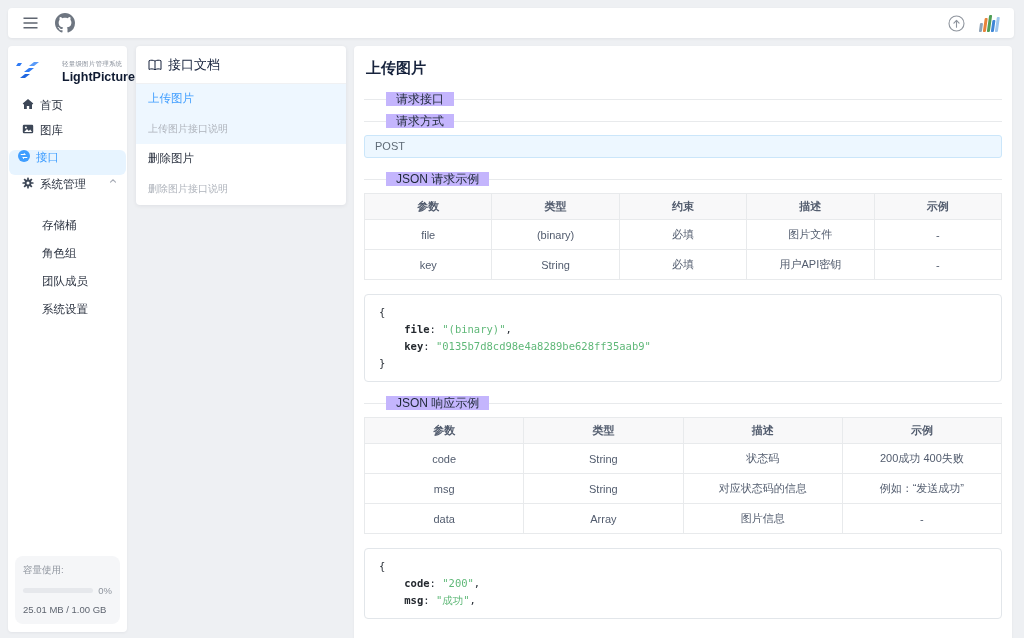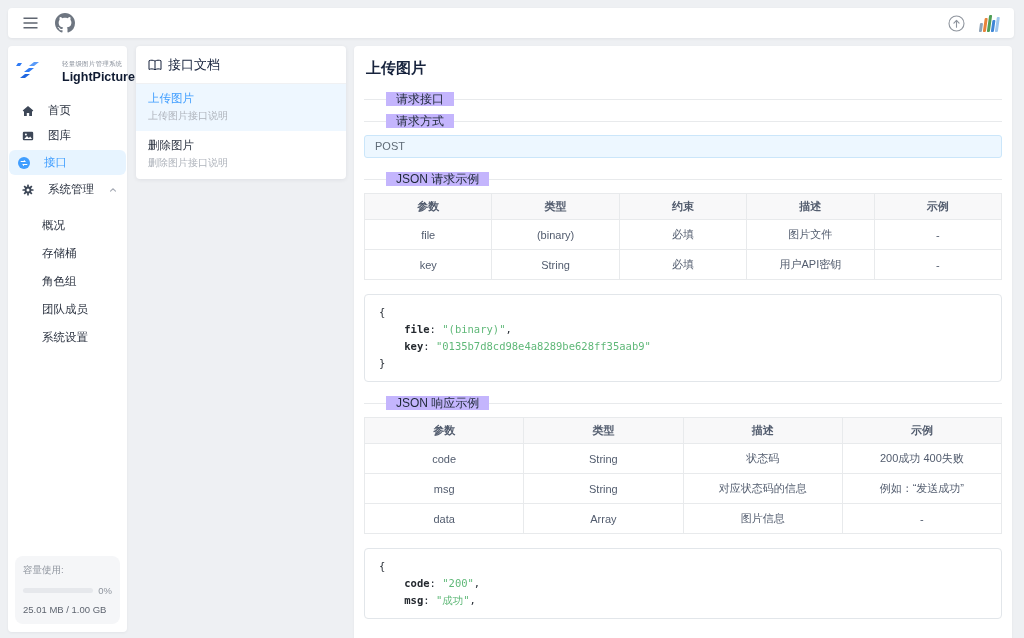--- a/index.html
+++ b/index.html
@@ -21,22 +21,22 @@
   .bars-icon { display:inline-flex; align-items:flex-end; gap:1px; transform:skewX(-8deg); height:17px; cursor:pointer; }
   .bars-icon i { display:block; width:3px; border-radius:1px; }
 
   
   .sidebar { position:absolute; left:8px; top:46px; width:119px; height:586px;
     background:#fff; border-radius:4px; box-shadow:0 1px 3px rgba(0,21,41,.05); }
   .logo { display:flex; align-items:center; padding:12px 4px 12px 7px;gap:20px; }
   .logo-txt { margin-left:1px; }
   .logo-sub { font-size:6.5px; color:#8a919c; white-space:nowrap; letter-spacing:.2px; }
   .logo-main { font-size:12.5px; font-weight:bold; color:#101b32; margin-top:1px; }
-  .nav-item { display:flex; align-items:center; height:25px; padding:0 10px 0 14px;
-    font-size:11.5px; color:#2d3442; cursor:pointer;gap:8px; }
+  .nav-item { display:flex; height:25px; padding:0 10px 0 14px;
+    font-size:11.5px; color:#2d3442; cursor:pointer; }
   .nav-item.active { background:#e7f4ff; border-radius:6px; margin:2px 1px; padding:0 6px 0 9px; color:#409eff; }
   .nav-ic { width:12px; height:12px; margin-right:6px; display:inline-flex; flex:none; }
   .chev { margin-left:auto; display:inline-flex; }
   .subnav { margin-top:9px; }
   .subnav-item { height:28px; display:flex; align-items:center; padding-left:34px;
     font-size:11.5px; color:#2d3442; cursor:pointer; }
   .storage { position:absolute; left:7px; right:7px; bottom:8px; background:#f5f6f8;
     border-radius:8px; padding:8px 8px 9px; }
   .st-label { font-size:9.5px; color:#8f959e; }
   .st-bar-row { display:flex; align-items:center; margin-top:8px; }
@@ -46,21 +46,21 @@
 
   
   .doclist { position:absolute; left:136px; top:46px; width:210px; background:#fff;
     border-radius:4px; box-shadow:0 1px 4px rgba(0,21,41,.07); overflow:hidden; padding-bottom:1px; }
   .dl-header { display:flex; align-items:center; gap:6px; padding:10px 12px 9px;
     font-size:13px; color:#17233d; border-bottom:1px solid #f0f1f3; }
   .doc-item { padding:7px 12px 8px; cursor:pointer; }
   .doc-item.active { background:#eef7ff; }
   .doc-t { font-size:11.5px; color:#2d3442; }
   .doc-item.active .doc-t { color:#409eff; }
-  .doc-s { font-size:10px; color:#aeb3bb; margin-top:3px; }
+  .doc-s { font-size:10px; color:#aeb3bb; margin-top:16px; }
 
   
   .main { position:absolute; left:354px; top:46px; width:658px; height:640px;
     background:#fff; border-radius:4px; box-shadow:0 1px 3px rgba(0,21,41,.05);
     padding:13px 10px; overflow:hidden; }
   .main h1 { font-size:15px; color:#17233d; margin:0 0 0 2px; font-weight:bold; }
   .divider { position:relative; height:1px; background:#e8eaec; margin:21px 0 13px; }
   .divider span { position:absolute; left:22px; top:-7px; background:#c4b5fd; padding:0 10px;
     font-size:12px; font-weight:400; color:#1f2938; line-height:14px; }
   .vbox { border-radius:3px; font-size:11px; color:#5f6b77; padding:4px 10px; line-height:13px; }
@@ -167,21 +167,20 @@
         </span>
         <span>系统管理</span>
         <span class="chev">
           <svg width="8" height="8" viewBox="0 0 8 8">
             <path d="M1.5 5.2L4 2.8l2.5 2.4" fill="none" stroke="#a6abb5" stroke-width="1.1" stroke-linecap="round"></path>
           </svg>
         </span>
       </div>
     </nav>
   <div class="subnav">
-      <div class="subnav-item">概况</div>
       <div class="subnav-item">存储桶</div>
       <div class="subnav-item">角色组</div>
       <div class="subnav-item">团队成员</div>
       <div class="subnav-item">系统设置</div>
     </div>
   <div class="storage">
     <div class="st-label">容量使用:</div>
     <div class="st-bar-row">
       <div class="st-track"></div>
       <span class="st-pct">0%</span>

